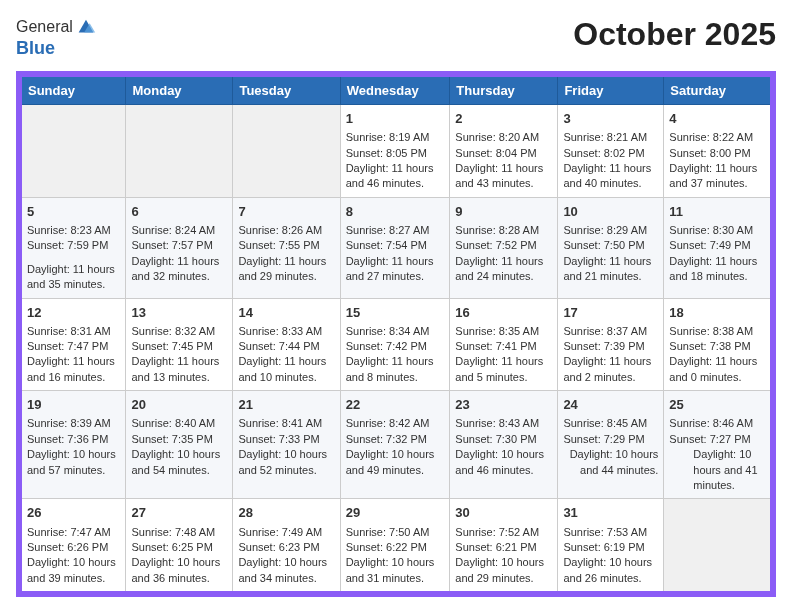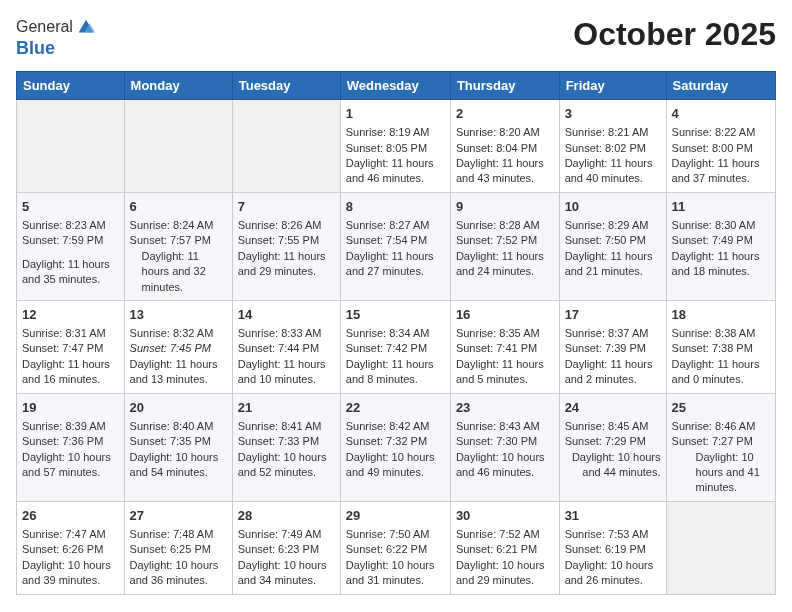--- a/index.html
+++ b/index.html
@@ -35,21 +35,21 @@
       font-weight: bold;
       color: #222;
     }
     .location-title {
       font-size: 15px;
       color: #444;
     }
     .calendar-table {
       width: 100%;
       border-collapse: collapse;
-      border: 1px solid #8b5cf6;
+      border: 6px solid #8b5cf6;
     }
     .calendar-table th {
       background: #2a6db5;
       color: #fff;
       text-align: left;
       padding: 6px 6px;
       font-size: 13px;
       border: 1px solid #1e5a9a;
     }
     .calendar-table td {
@@ -145,21 +145,21 @@
         <td>
           <span class="day-number">5</span>
           <span style="display: block;">Sunrise: 8:23 AM</span>
           <span style="display: block;">Sunset: 7:59 PM</span>
           <span style="display: block; margin-top: 8px;">Daylight: 11 hours and 35 minutes.</span>
         </td>
         <td>
           <span class="day-number">6</span>
           <span style="display: block;">Sunrise: 8:24 AM</span>
           <span style="display: block;">Sunset: 7:57 PM</span>
-          <span style="display: block; margin-left: 12px;">Daylight: 11 hours and 32 minutes.</span>
+          <span style="display: block;">Daylight: 11 hours and 32 minutes.</span>
         </td>
         <td>
           <span class="day-number">7</span>
           <span style="display: block;">Sunrise: 8:26 AM</span>
           <span style="display: block;">Sunset: 7:55 PM</span>
           <span style="display: block;">Daylight: 11 hours and 29 minutes.</span>
         </td>
         <td>
           <span class="day-number">8</span>
           <span style="display: block;">Sunrise: 8:27 AM</span>
@@ -188,21 +188,21 @@
       <tr class="row-odd">
         <td>
           <span class="day-number">12</span>
           <span style="display: block;">Sunrise: 8:31 AM</span>
           <span style="display: block;">Sunset: 7:47 PM</span>
           <span style="display: block;">Daylight: 11 hours and 16 minutes.</span>
         </td>
         <td>
           <span class="day-number">13</span>
           <span style="display: block;">Sunrise: 8:32 AM</span>
-          <span style="display: block; font-style: italic;">Sunset: 7:45 PM</span>
+          <span style="display: block;">Sunset: 7:45 PM</span>
           <span style="display: block;">Daylight: 11 hours and 13 minutes.</span>
         </td>
         <td>
           <span class="day-number">14</span>
           <span style="display: block;">Sunrise: 8:33 AM</span>
           <span style="display: block;">Sunset: 7:44 PM</span>
           <span style="display: block;">Daylight: 11 hours and 10 minutes.</span>
         </td>
         <td>
           <span class="day-number">15</span>

